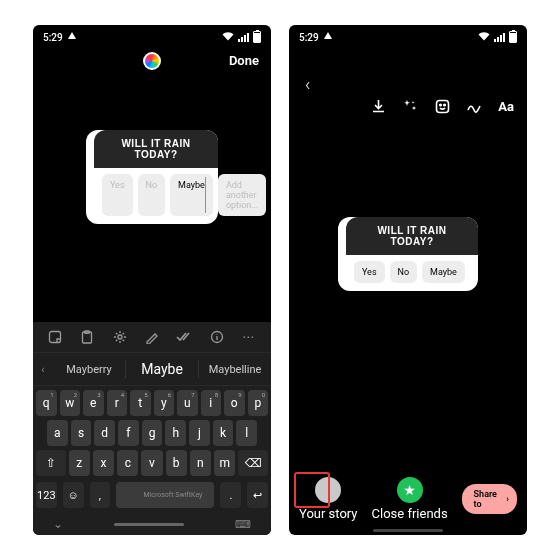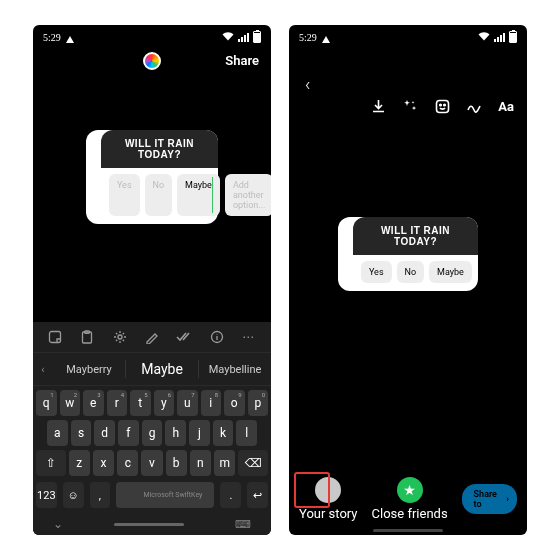--- a/index.html
+++ b/index.html
@@ -24,21 +24,21 @@
   }
   
   .status {
     display: flex;
     justify-content: space-between;
     align-items: center;
     padding: 6px 10px 2px;
     font-size: 10px;
     font-weight: 500;
   }
-  .status .left { display: flex; align-items: flex-end; gap: 5px; font-family: Liberation Serif, serif; }
+  .status .left { display: flex; align-items: flex-start; gap: 5px; }
   .status .right { display: flex; align-items: center; gap: 4px; }
   .tri { width:0;height:0;border-left:4px solid transparent;border-right:4px solid transparent;border-bottom:7px solid #fff; }
   .sigs { display:flex;gap:1px;align-items:flex-end;}
   .sigs span{width:2px;background:#fff;}
   .sigs span:nth-child(1){height:3px}.sigs span:nth-child(2){height:5px}.sigs span:nth-child(3){height:7px}.sigs span:nth-child(4){height:9px}
   .batt { width:8px;height:12px;border:1px solid #fff;border-radius:1px;position:relative;}
   .batt::before{content:"";position:absolute;top:-2px;left:2px;width:3px;height:2px;background:#fff;}
   .batt::after{content:"";position:absolute;bottom:0;left:0;right:0;height:9px;background:#fff;}
 
   
@@ -56,21 +56,21 @@
   }
   .back-chev { font-size:18px;font-weight:300;padding:0 4px; }
   .tool-icons { display:flex;gap:14px;align-items:center; }
   .ticon { width:18px;height:18px;display:flex;align-items:center;justify-content:center;font-size:13px;color:#fff;font-weight:700;margin-top:44px; }
 
   
   .poll {
     position:absolute;
     background:#fff;
     border-radius:12px;
-    padding:0 0 6px 15px;
+    padding:0 0 6px 8px;
     box-shadow:0 4px 20px rgba(0,0,0,0.5);
   }
   .poll-head {
     background:#262626;color:#fff;
     text-align:center;font-size:10px;font-weight:700;
     letter-spacing:0.5px;
     padding:8px 10px;
     border-radius:12px 12px 0 0;
     font-family: Impact, "Arial Black", sans-serif;
     font-stretch: condensed;
@@ -129,21 +129,21 @@
     position:absolute;bottom:14px;left:0;right:0;
     display:flex;align-items:center;gap:14px;padding:0 10px;
   }
   .storyopt{display:flex;flex-direction:column;align-items:center;gap:3px;position:relative;}
   .storyopt .circ{width:26px;height:26px;border-radius:50%;}
   .storyopt .lbl{font-size:13px;color:#fff;white-space:nowrap;}
   .highlight{position:absolute;top:-5px;left:-5px;width:36px;height:36px;border:2px solid #e53935;border-radius:3px;}
   .avatar{background:#c9c9c9;}
   .cf{background:#21c15a;display:flex;align-items:center;justify-content:center;color:#fff;font-size:14px;}
   .shareto{
-    margin-left:auto;background:#0369a1;color:#000;border-radius:14px;
+    margin-left:auto;background:#fca5a5;color:#000;border-radius:14px;
     padding:5px 8px 5px 12px;font-size:9px;font-weight:600;
     display:flex;align-items:center;gap:3px;
   }
   .homebar2{position:absolute;bottom:3px;left:50%;transform:translateX(-50%);height:3px;width:70px;background:#444;border-radius:2px;}
 </style>
 </head>
 <body>
 
 <div class="phone">
   <div class="status">
@@ -163,21 +163,21 @@
           <span></span>
           <span></span>
         </span>
       <span class="batt"></span>
     </div>
   </div>
 
   <div class="topbar">
     <span style="width:30px"></span>
     <span class="rainbow"></span>
-    <span class="done">Share</span>
+    <span class="done">Done</span>
   </div>
 
   <div class="poll poll-left">
     <div class="poll-head">WILL IT RAIN TODAY?</div>
     <div class="poll-opts">
       <div class="opt ph">Yes</div>
       <div class="opt ph">No</div>
       <div class="opt active">Maybe</div>
       <div class="opt ph">Add another option...</div>
     </div>

